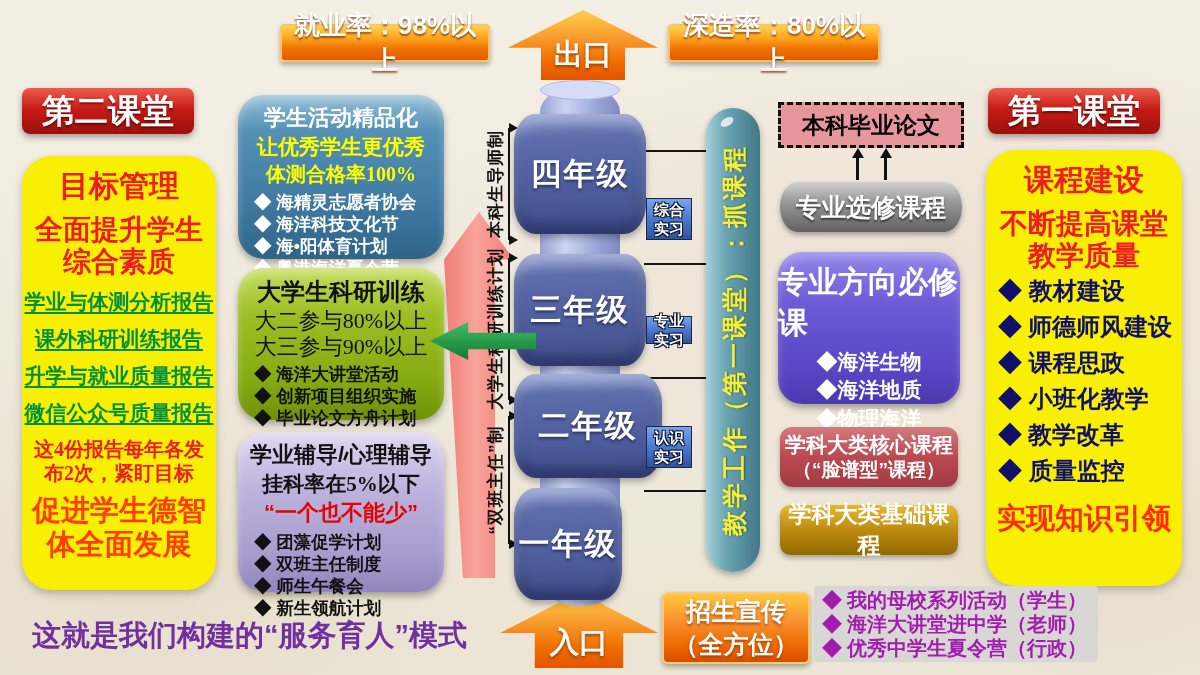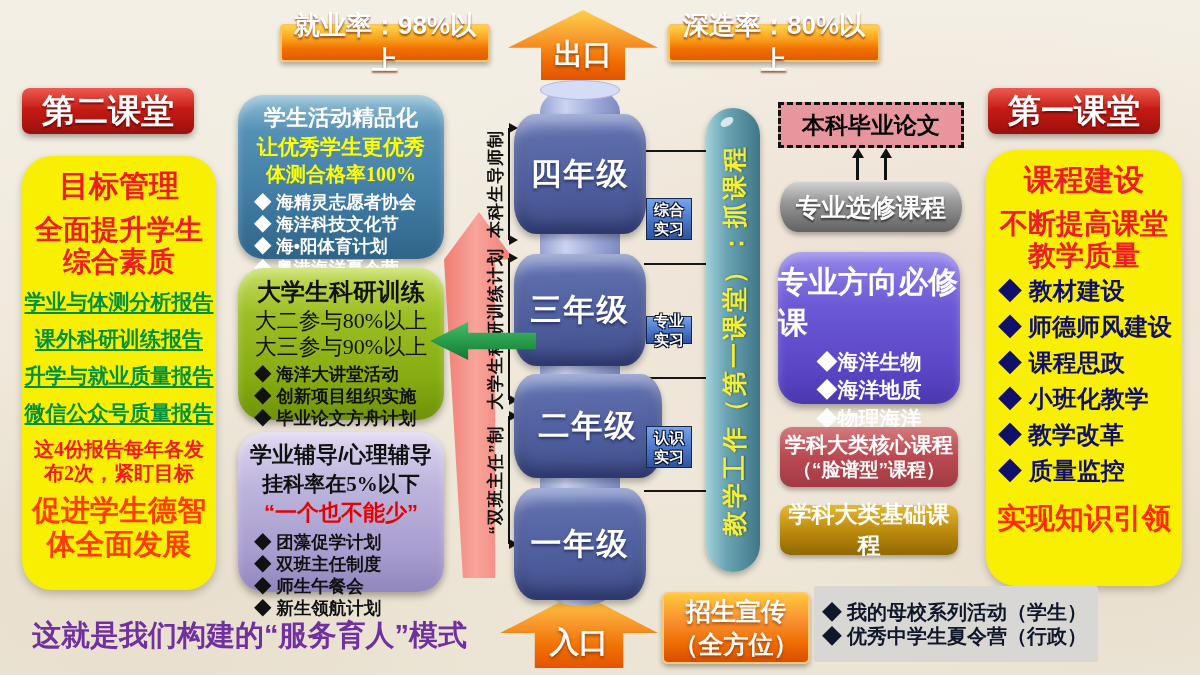--- a/index.html
+++ b/index.html
@@ -111,21 +111,21 @@
     border-radius:12px;color:#fff;font-weight:bold;display:flex;flex-direction:column;
     align-items:center;justify-content:center;box-shadow:0 3px 5px rgba(0,0,0,.3);}
   .core1{font-size:21px;line-height:1.3;} .core2{font-size:19px;line-height:1.3;}
   .goldbox{background:linear-gradient(180deg,#e6b831 0%,#bb8a0e 52%,#916800 100%);
     border-radius:10px;color:#fff;font-weight:bold;font-size:23px;box-shadow:0 3px 5px rgba(0,0,0,.3);}
 
   .up-line{width:2.5px;background:#111;}
   .up-head{width:0;height:0;border-left:6px solid transparent;border-right:6px solid transparent;
     border-bottom:10px solid #111;}
 
-  .graylist{background:#d8d7d3;border-radius:3px;color:#0f172a;font-family:"Liberation Serif",serif;
+  .graylist{background:#d8d7d3;border-radius:3px;color:#a21caf;font-family:"Liberation Serif",serif;
     font-weight:bold;font-size:20px;line-height:1.2;display:flex;flex-direction:column;
     justify-content:center;padding:4px 8px;}
   .graylist div{white-space:nowrap;}
   .slogan{color:#7030a0;font-weight:bold;font-size:29px;white-space:nowrap;}
 </style>
 </head>
 <body>
 
 <div class="stage">
 
@@ -203,21 +203,21 @@
     <span class="bk-arrow top"></span>
     <span class="bk-arrow bot"></span>
   </div>
 
   <div class="abs shaft" style="left:540px;top:86px;width:80px;height:520px;z-index:1;"></div>
   <div class="abs shaft-cap" style="left:540px;top:80px;width:80px;height:20px;z-index:1;"></div>
 
   <div class="abs c grade" style="left:514px;top:114px;width:132px;height:120px;z-index:2;">四年级</div>
   <div class="abs c grade" style="left:514px;top:254px;width:132px;height:112px;z-index:2;">三年级</div>
   <div class="abs c grade" style="left:514px;top:374px;width:148px;height:104px;z-index:2;">二年级</div>
-  <div class="abs c grade" style="left:514px;top:488px;width:132px;height:112px;z-index:2;">一年级</div>
+  <div class="abs c grade" style="left:514px;top:488px;width:108px;height:112px;z-index:2;">一年级</div>
 
   <div class="abs hline" style="left:644px;top:150px;width:62px;"></div>
   <div class="abs hline" style="left:644px;top:263px;width:62px;"></div>
   <div class="abs hline" style="left:644px;top:377px;width:62px;"></div>
   <div class="abs hline" style="left:644px;top:490px;width:62px;"></div>
 
   <div class="abs c prac" style="left:646px;top:198px;width:46px;height:42px;z-index:2;">综合实习</div>
   <div class="abs c prac" style="left:646px;top:316px;width:46px;height:28px;z-index:2;">专业实习</div>
   <div class="abs c prac" style="left:646px;top:426px;width:46px;height:42px;z-index:2;">认识实习</div>
 
@@ -270,18 +270,19 @@
     <span>入口</span>
   </div>
 
   <div class="abs recruit" style="left:662px;top:592px;width:148px;height:72px;">
     <div>招生宣传</div>
     <div>（全方位）</div>
   </div>
 
   <div class="abs graylist" style="left:814px;top:586px;width:284px;height:76px;">
     <div>◆ 我的母校系列活动（学生）</div>
+    <div>◆ 海洋大讲堂进中学（老师）</div>
     <div>◆ 优秀中学生夏令营（行政）</div>
   </div>
 
   <div class="abs slogan" style="left:32px;top:616px;">这就是我们构建的“服务育人”模式</div>
 
 </div>
 
 </body></html>

